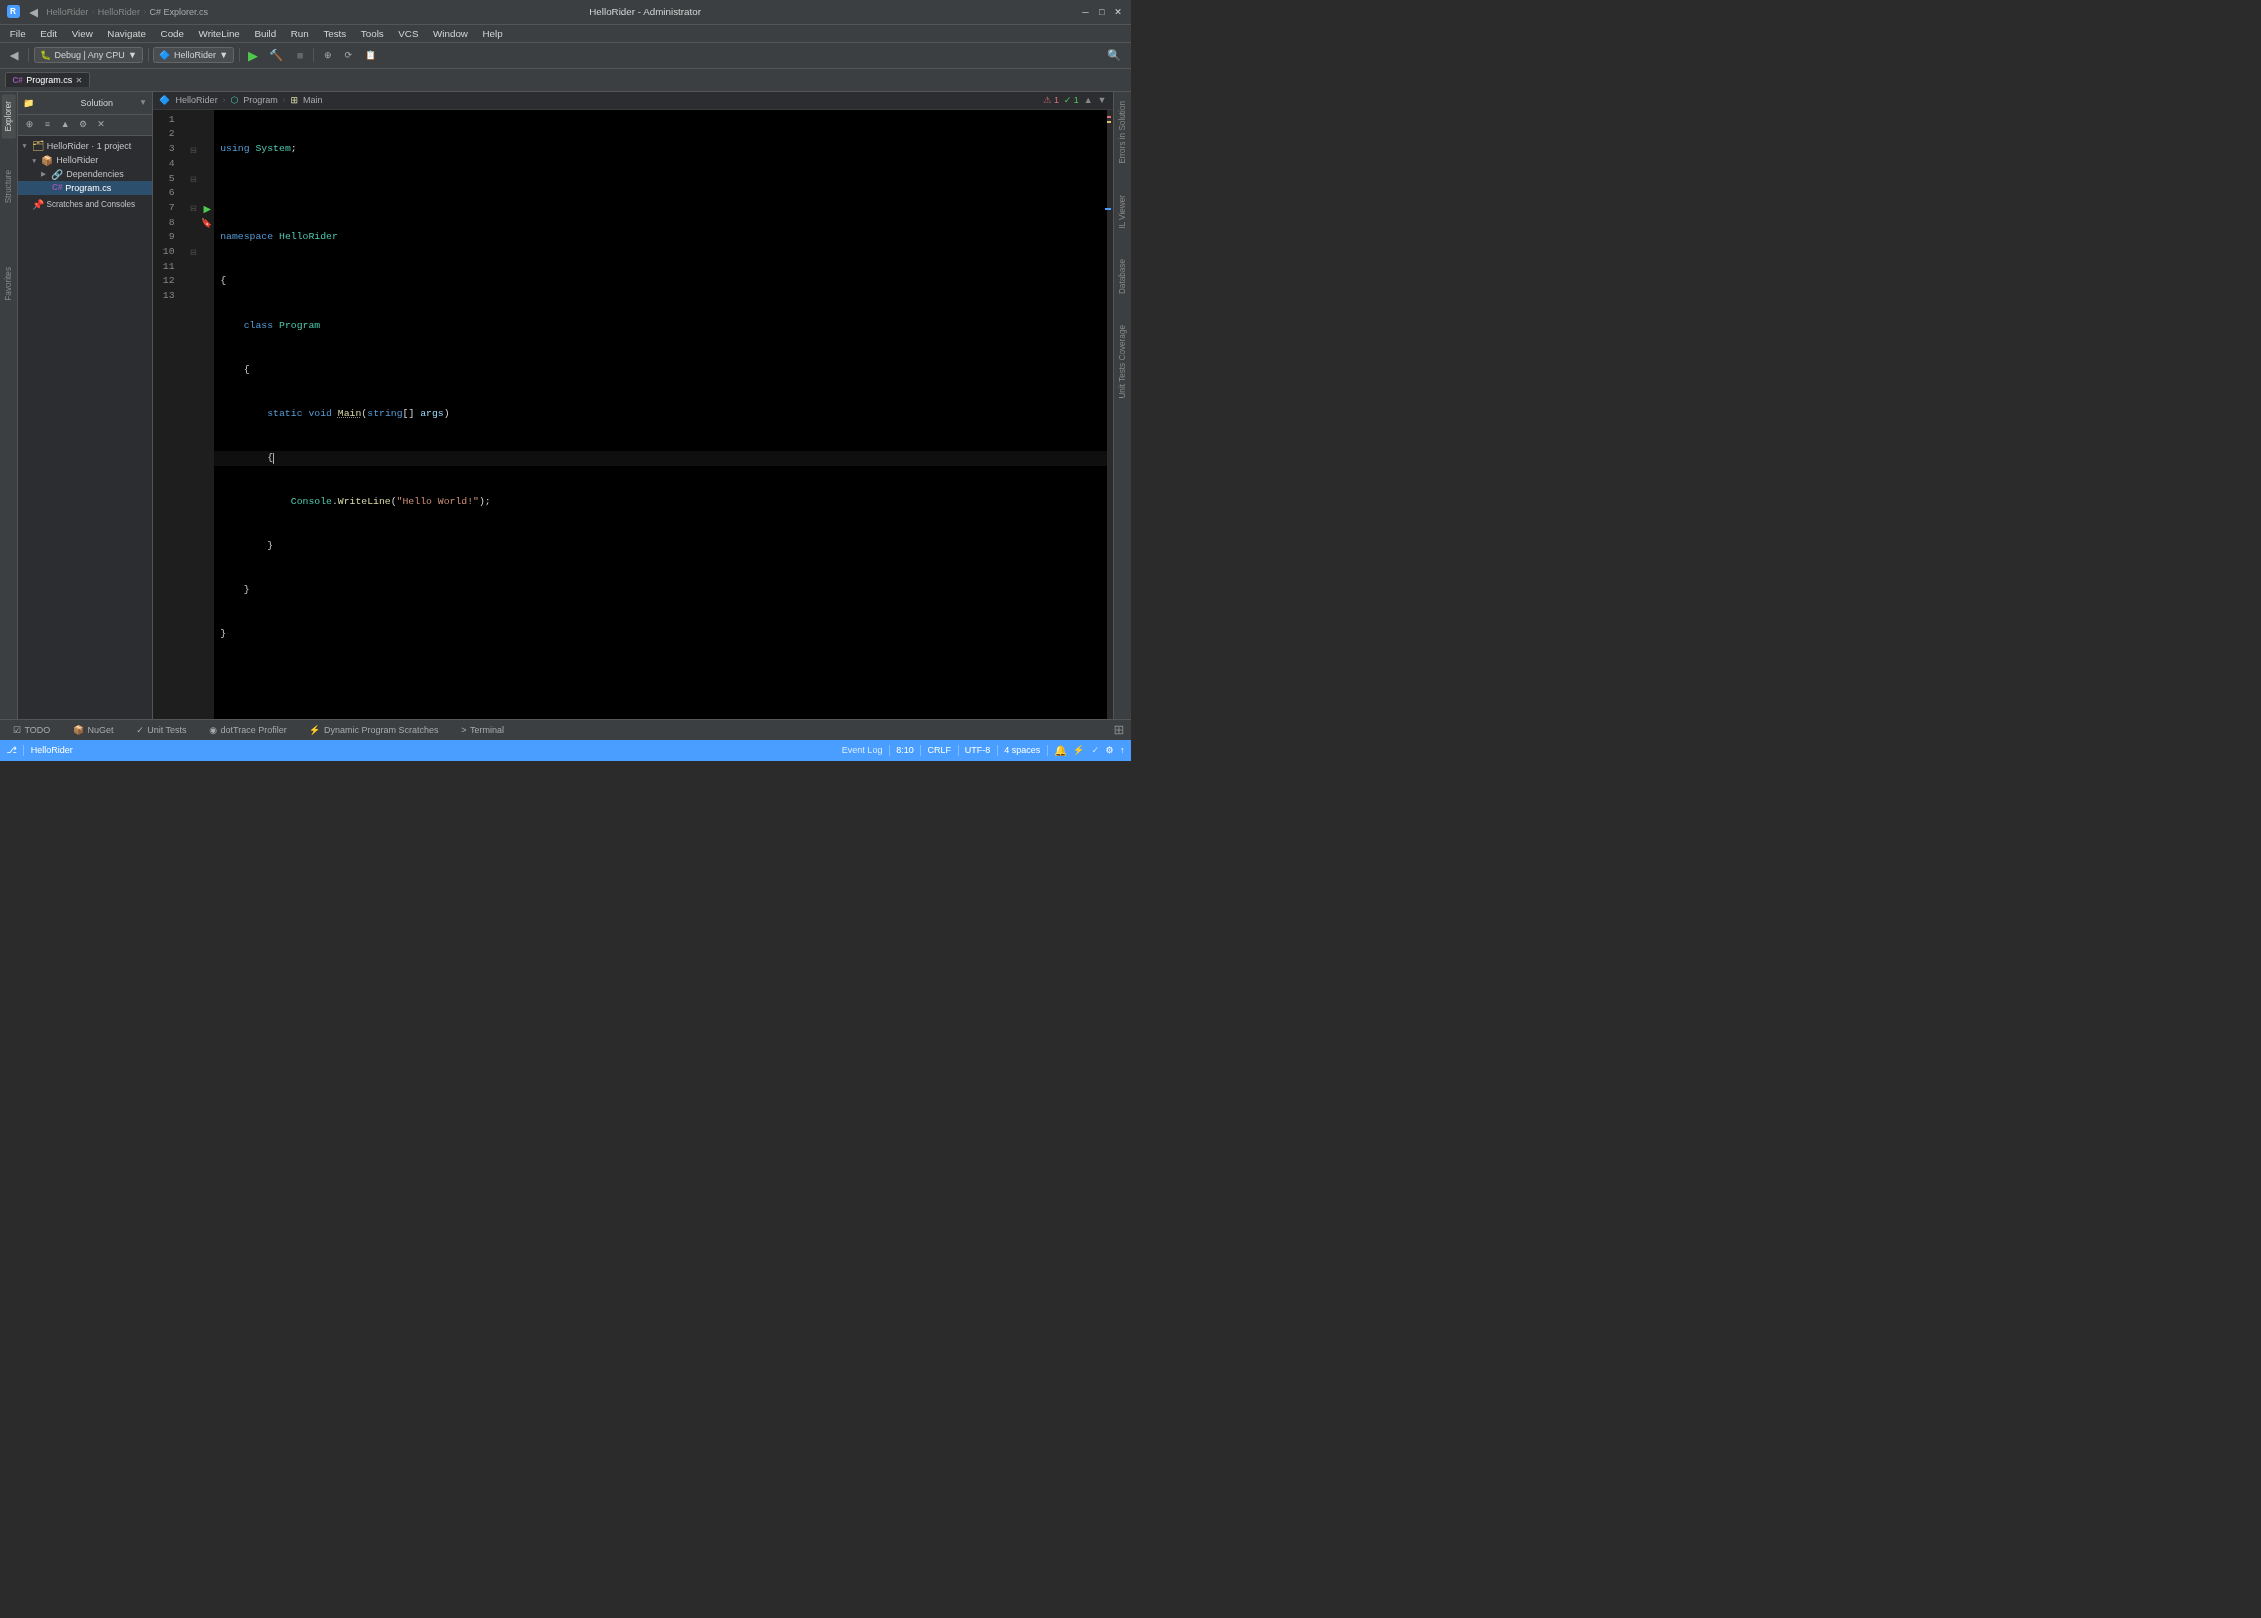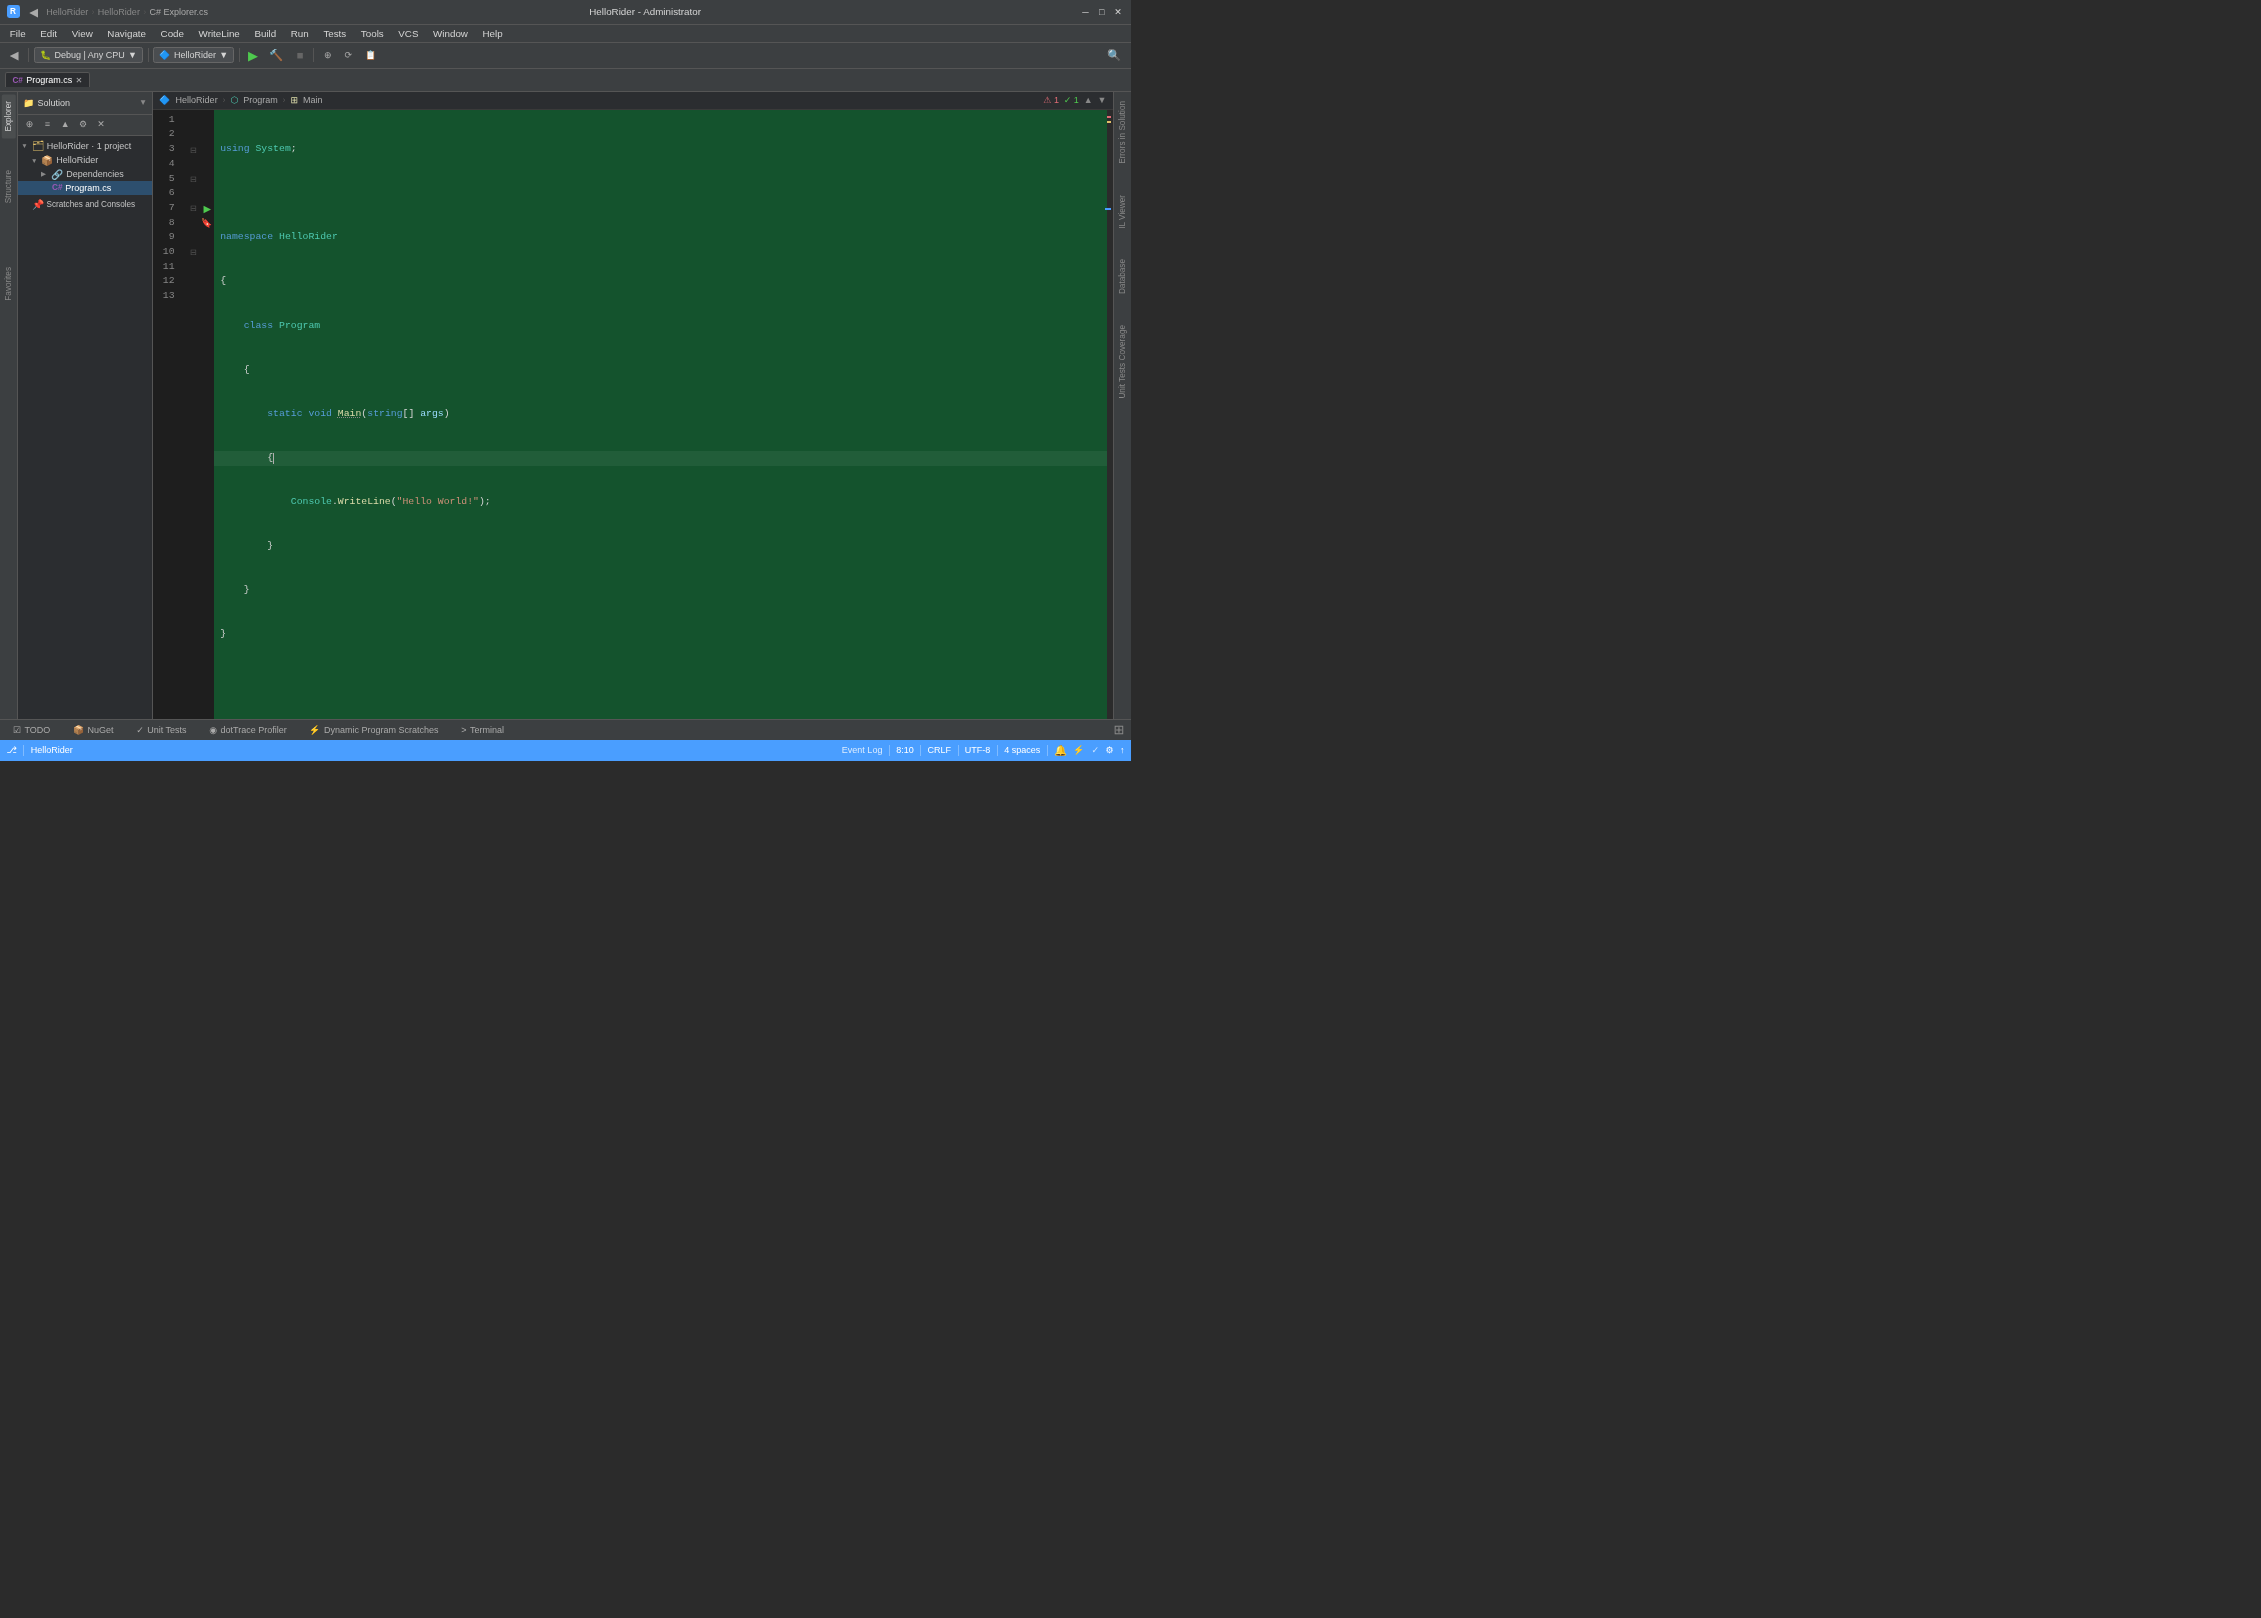--- a/index.html
+++ b/index.html
@@ -263,21 +263,21 @@
     }
     .line-number {
       height: 14.7px;
       display: flex;
       align-items: center;
       justify-content: flex-end;
       padding-right: 4.9px;
     }
     .code-content {
       flex: 1;
-      background: #14532d;
+      background: #000000;
       font-family: 'Consolas', 'Courier New', monospace;
       font-size: 9.8px;
       line-height: 14.7px;
       padding: 3.3px 0;
       overflow-x: auto;
       white-space: pre;
       color: #d4d4d4;
     }
     .code-line {
       height: 14.7px;
@@ -541,21 +541,21 @@
     <div class="left-tab active" style="transform:rotate(180deg); writing-mode: vertical-rl;">Explorer</div>
     <div class="left-tab" style="transform:rotate(180deg); writing-mode: vertical-rl; margin-top: 24.5px;">Structure</div>
     <div class="left-tab" style="transform:rotate(180deg); writing-mode: vertical-rl; margin-top: 49px;">Favorites</div>
   </div>
 
   <div class="center-content">
 
     <div class="left-panel">
       <div class="left-panel-header">
         <span>📁</span>
-        <span style="flex:1;">Solution</span>
+        <span style="flex:1;margin-left:43px;">Solution</span>
         <span style="font-size:8.2px; color:#888;">▼</span>
       </div>
       <div class="left-panel-toolbar">
         <div class="panel-btn">⊕</div>
         <div class="panel-btn">≡</div>
         <div class="panel-btn">▲</div>
         <div class="panel-btn">⚙</div>
         <div class="panel-btn">✕</div>
       </div>
       <div class="tree-view">

